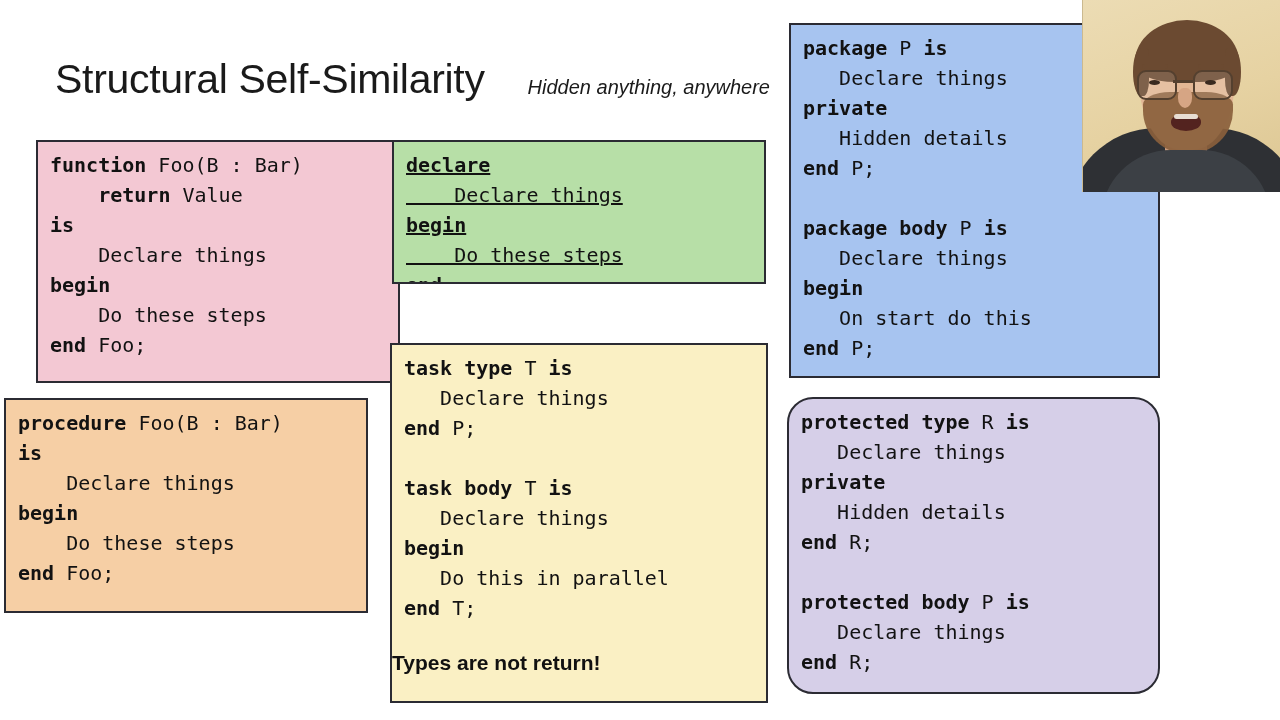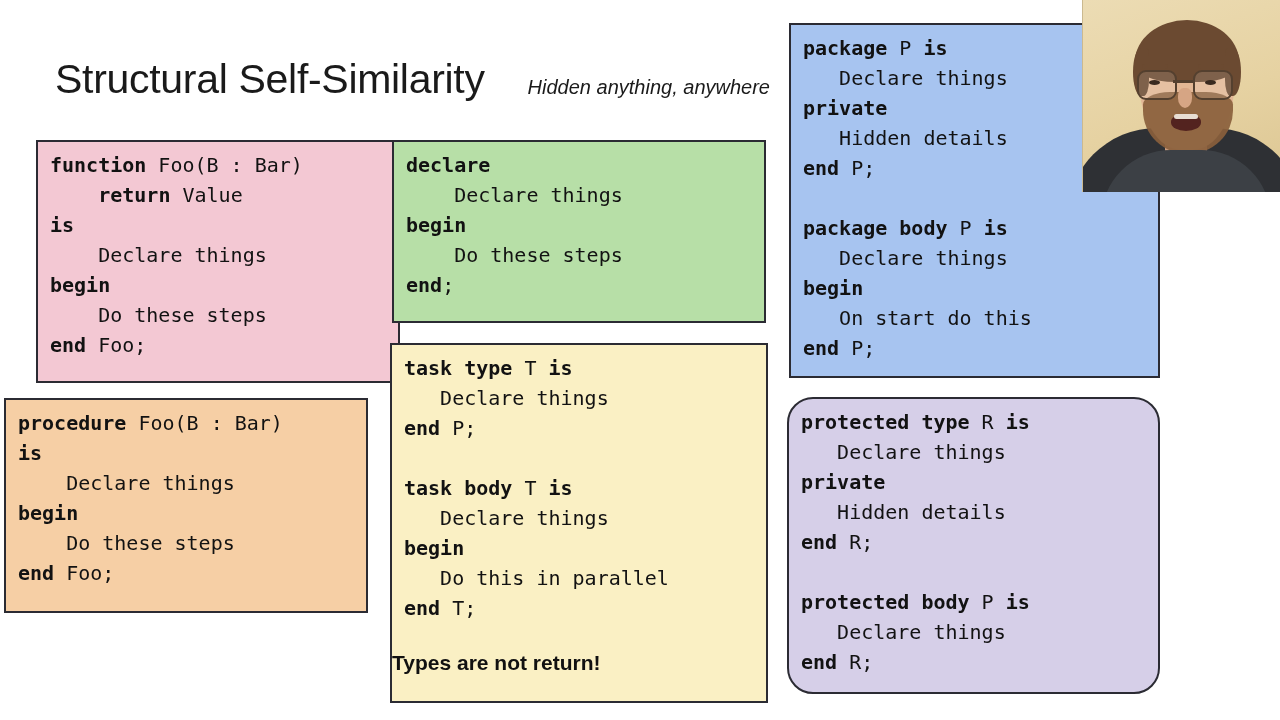--- a/index.html
+++ b/index.html
@@ -52,21 +52,21 @@
     line-height: 30px;
     color: #121212;
     white-space: pre;
     overflow: hidden;
   }
   .code-box .ln { display: block; min-height: 30px; }
   .code-box b { font-weight: bold; }
 
   #box-function  { left: 4px;   top: 140px; width: 364px; height: 243px; background: #f3c8d3; margin-left: 32px; }
   #box-procedure { left: 4px;   top: 398px; width: 364px; height: 215px; background: #f6cfa5; }
-  #box-declare   { left: 392px; top: 140px; width: 374px; height: 183px; background: #b7dfa7; }
+  #box-declare   { left: 392px; top: 140px; width: 374px; height: 144px; background: #b7dfa7; text-decoration: underline; }
   #box-task      { left: 390px; top: 343px; width: 378px; height: 360px; background: #faf0c4; }
   #box-package   { left: 789px; top: 23px;  width: 371px; height: 355px; background: #a7c4f0; }
   #box-protected { left: 787px; top: 397px; width: 373px; height: 297px; background: #d6cfe8; border-radius: 26px; }
 
   #caption-types {
     position: absolute;
     left: 392px;
     top: 651px;
     font-size: 21px;
     font-weight: bold;

